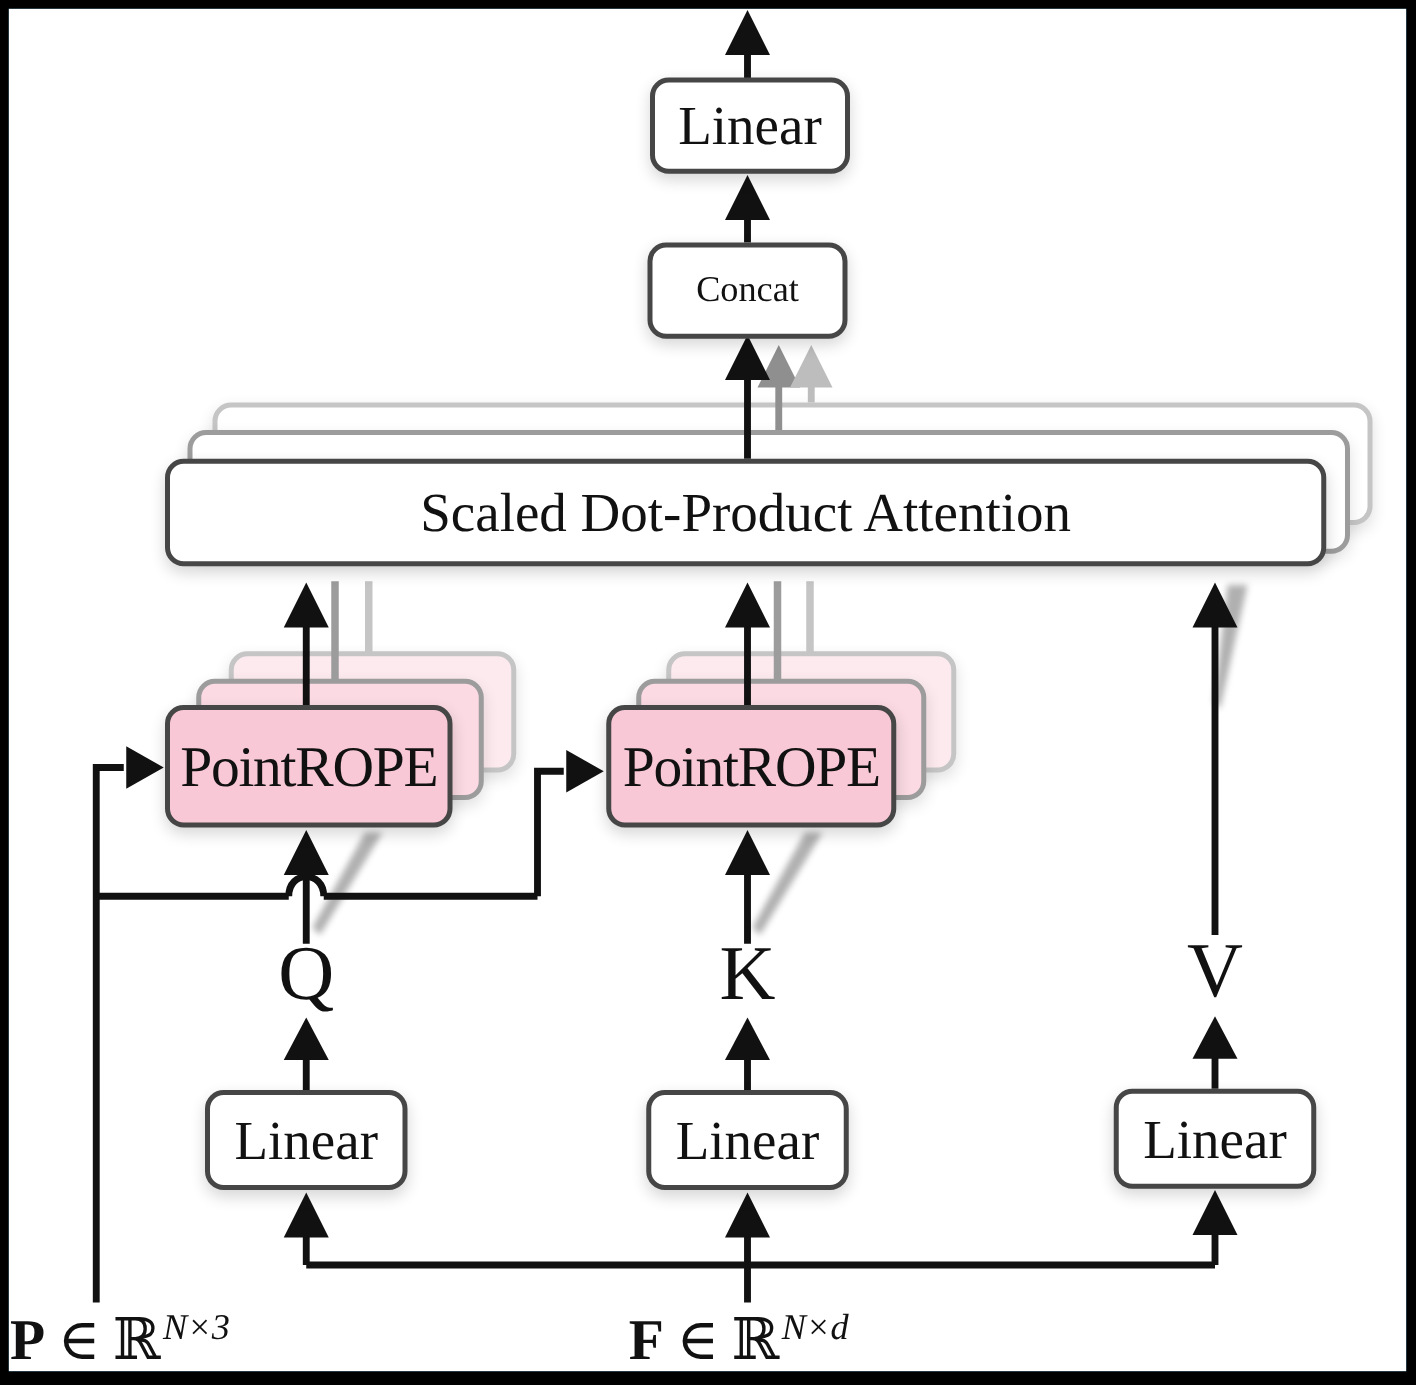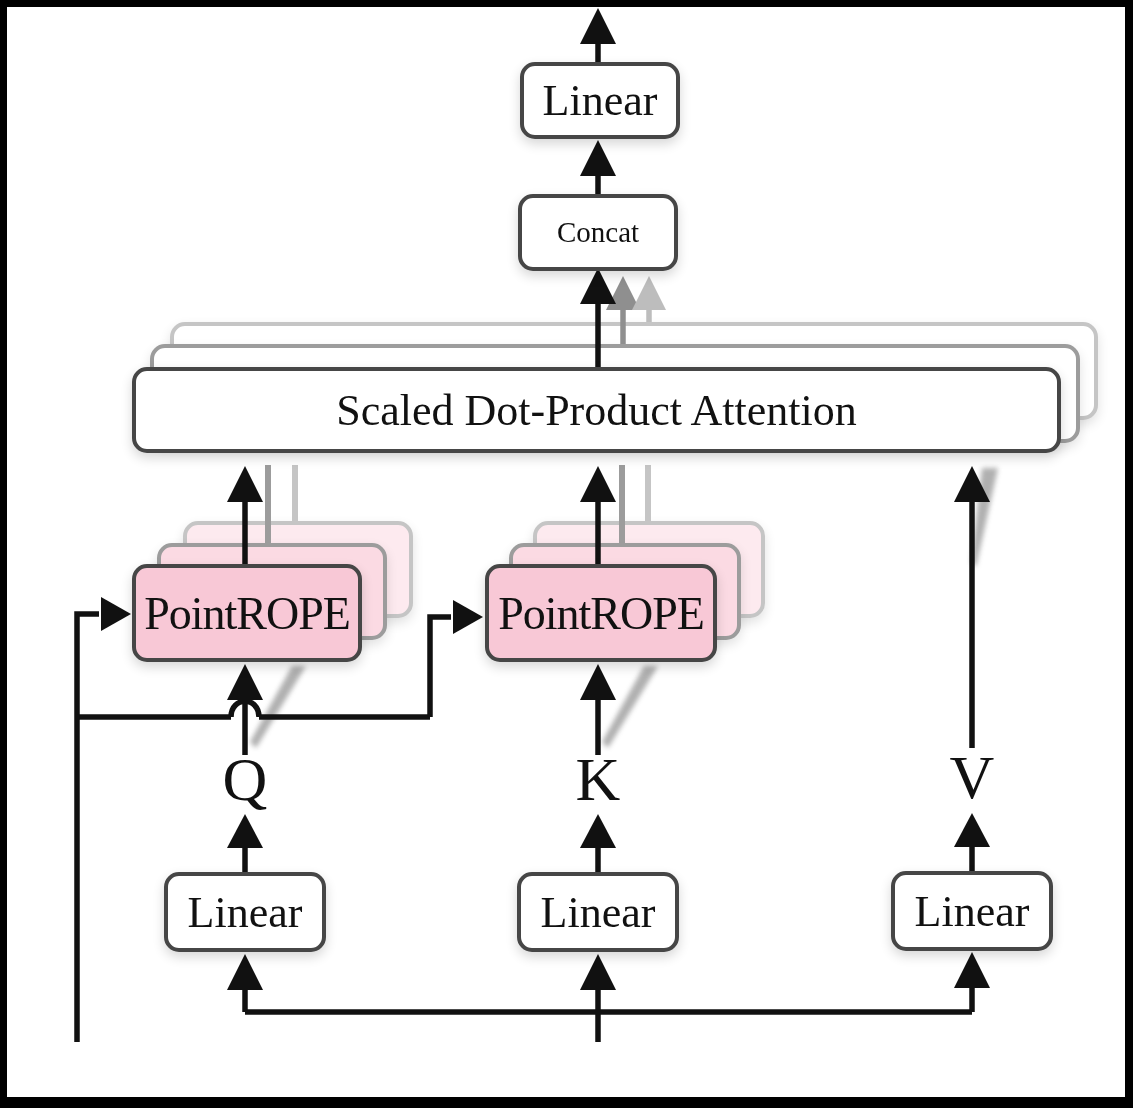--- a/index.html
+++ b/index.html
@@ -167,18 +167,24 @@
     <span>Linear</span>
   </div>
   <div class="box lin-v">
     <span>Linear</span>
   </div>
 
   <div class="qkv q-label">Q</div>
   <div class="qkv k-label">K</div>
   <div class="qkv v-label">V</div>
 
+  <div class="mathlabel input-p">
+    <span class="mvar">P</span><span class="min">∈</span><span class="mset">ℝ</span><sup class="msup">N×3</sup>
+  </div>
+  <div class="mathlabel input-f">
+    <span class="mvar">F</span><span class="min">∈</span><span class="mset">ℝ</span><sup class="msup">N×d</sup>
+  </div>
 
   <div class="bar bar-top"></div>
   <div class="bar bar-bottom"></div>
   <div class="bar bar-left"></div>
   <div class="bar bar-right"></div>
 </div>
 
 </body></html>

